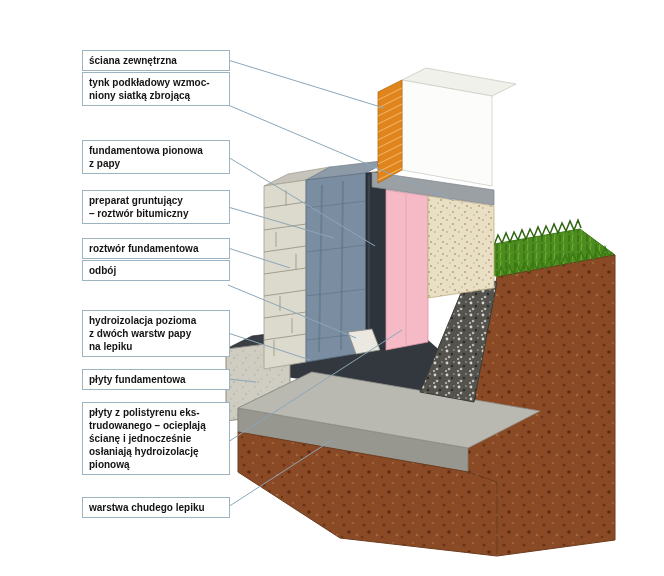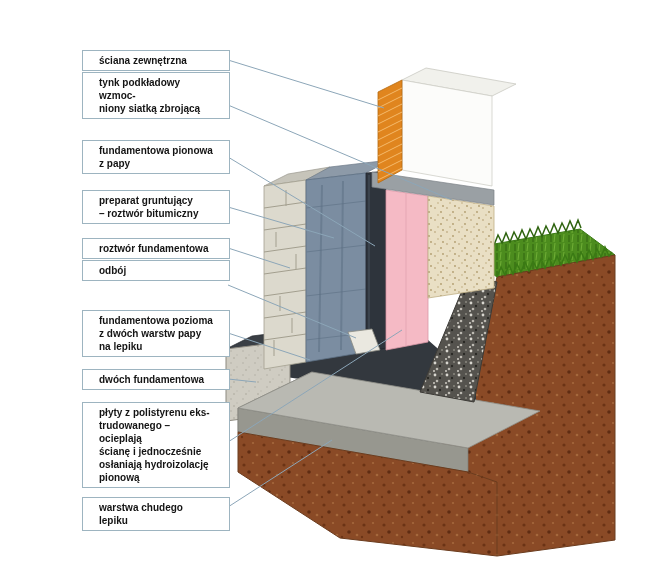--- a/index.html
+++ b/index.html
@@ -4,21 +4,21 @@
 <style>
   html,body{margin:0;padding:0;background:#fff;}
   .stage{
     position:relative;width:664px;height:576px;background:#ffffff;overflow:hidden;
     font-family:"Liberation Sans",sans-serif;
   }
   .stage svg{position:absolute;left:0;top:0;}
   .label{
     position:absolute;left:82px;width:148px;box-sizing:border-box;
     border:1px solid #9db4c0;background:#ffffff;
-    padding:3px 16px;font-size:10px;font-weight:bold;color:#141414;
+    padding:3px 6px;font-size:10px;font-weight:bold;color:#141414;
     line-height:1.3;white-space:pre-line;z-index:2;
   }
 </style>
 </head>
 <body>
 
 <div class="stage">
 
   <svg width="664" height="576" viewBox="0 0 664 576">
     <defs>
@@ -152,24 +152,24 @@
 
   <div class="label" style="top:50px">ściana zewnętrzna</div>
   <div class="label" style="top:72px">tynk podkładowy wzmoc-
 niony siatką zbrojącą</div>
   <div class="label" style="top:140px">fundamentowa pionowa
 z papy</div>
   <div class="label" style="top:190px">preparat gruntujący
 – roztwór bitumiczny</div>
   <div class="label" style="top:238px">roztwór fundamentowa</div>
   <div class="label" style="top:260px">odbój</div>
-  <div class="label" style="top:310px">fundamentowa pozioma
+  <div class="label" style="top:310px">hydroizolacja pozioma
 z dwóch warstw papy
 na lepiku</div>
-  <div class="label" style="top:369px">dwóch fundamentowa</div>
+  <div class="label" style="top:369px">płyty fundamentowa</div>
   <div class="label" style="top:402px">płyty z polistyrenu eks-
 trudowanego – ocieplają
 ścianę i jednocześnie
 osłaniają hydroizolację
 pionową</div>
   <div class="label" style="top:497px">warstwa chudego lepiku</div>
 
 </div>
 
 </body></html>

